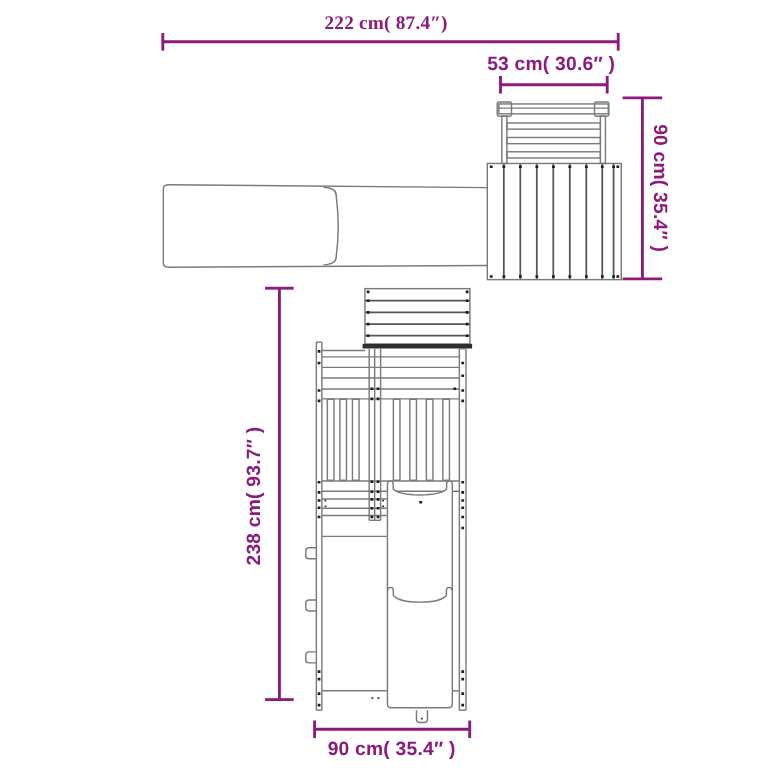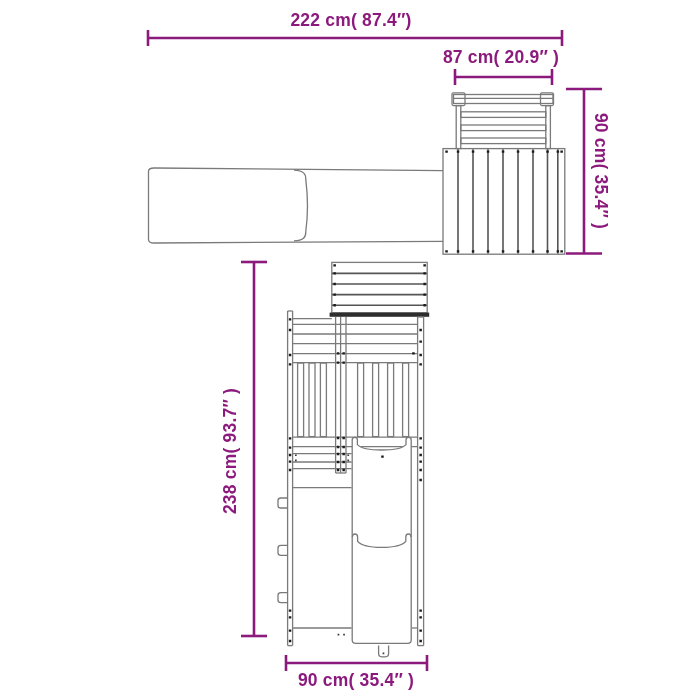--- a/index.html
+++ b/index.html
@@ -186,23 +186,23 @@
 
       <path class="dots" d="M420.6,330h.1 M420.6,341.6h.1 M420.6,355h.1 M420.6,364.4h.1 M420.6,438.4h.1 M420.6,447.6h.1 M420.6,455h.1 M420.6,461.6h.1 M420.6,470h.1 M420.6,480h.1 M420.6,610.6h.1 M420.6,617.4h.1 M420.6,630.6h.1 M420.6,641h.1"></path>
 
       <path class="dots" d="M338,353.4h.1 M343.6,353.4h.1 M338,362.6h.1 M343.6,362.6h.1 M338,438h.1 M343.6,438h.1 M338,447h.1 M343.6,447h.1 M338,454h.1 M343.6,454h.1 M338,462h.1 M343.6,462h.1 M338,470h.1 M343.6,470h.1"></path>
 
       <path class="dots" d="M413.4,353.4h.1 M382.4,456.6h.1"></path>
       <path class="dots-sm" d="M295.8,455.2h.1 M295.8,460.4h.1 M348.2,455.2h.1 M348.2,460.4h.1 M338.4,634.6h.1 M344,634.6h.1 M383.4,653.4h.1"></path>
     </g>
   </svg>
 
-  <div class="dim-label" style="left:351px; top:21px;">222 cm( 87.4″)</div>
-
-  <div class="dim-label" style="left:501px; top:58px;">87 cm( 20.9″ )</div>
+  <div class="dim-label" style="left:351px; top:21px;font-family:Liberation Serif, serif;">222 cm( 87.4″)</div>
+
+  <div class="dim-label" style="left:501px; top:58px;">53 cm( 30.6″ )</div>
 
   <div class="dim-label rot90" style="left:600px; top:171px;">90 cm( 35.4″ )</div>
 
   <div class="dim-label rot270" style="left:231px; top:451px;">238 cm( 93.7″ )</div>
 
   <div class="dim-label" style="left:356px; top:681px;">90 cm( 35.4″ )</div>
 
 </div>
 
 </body></html>

